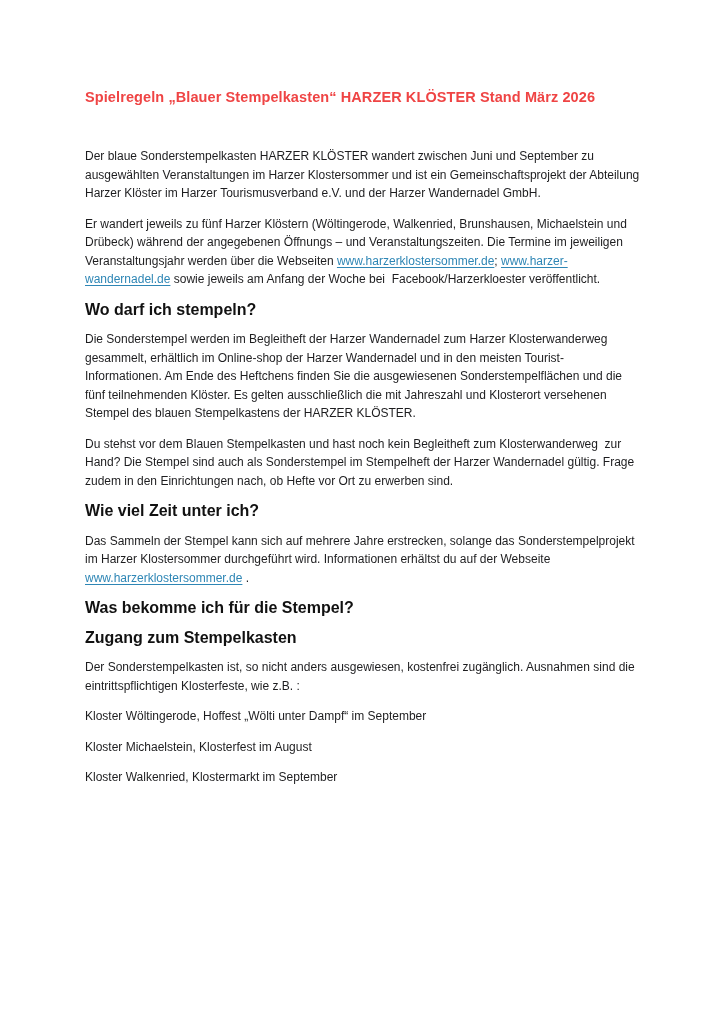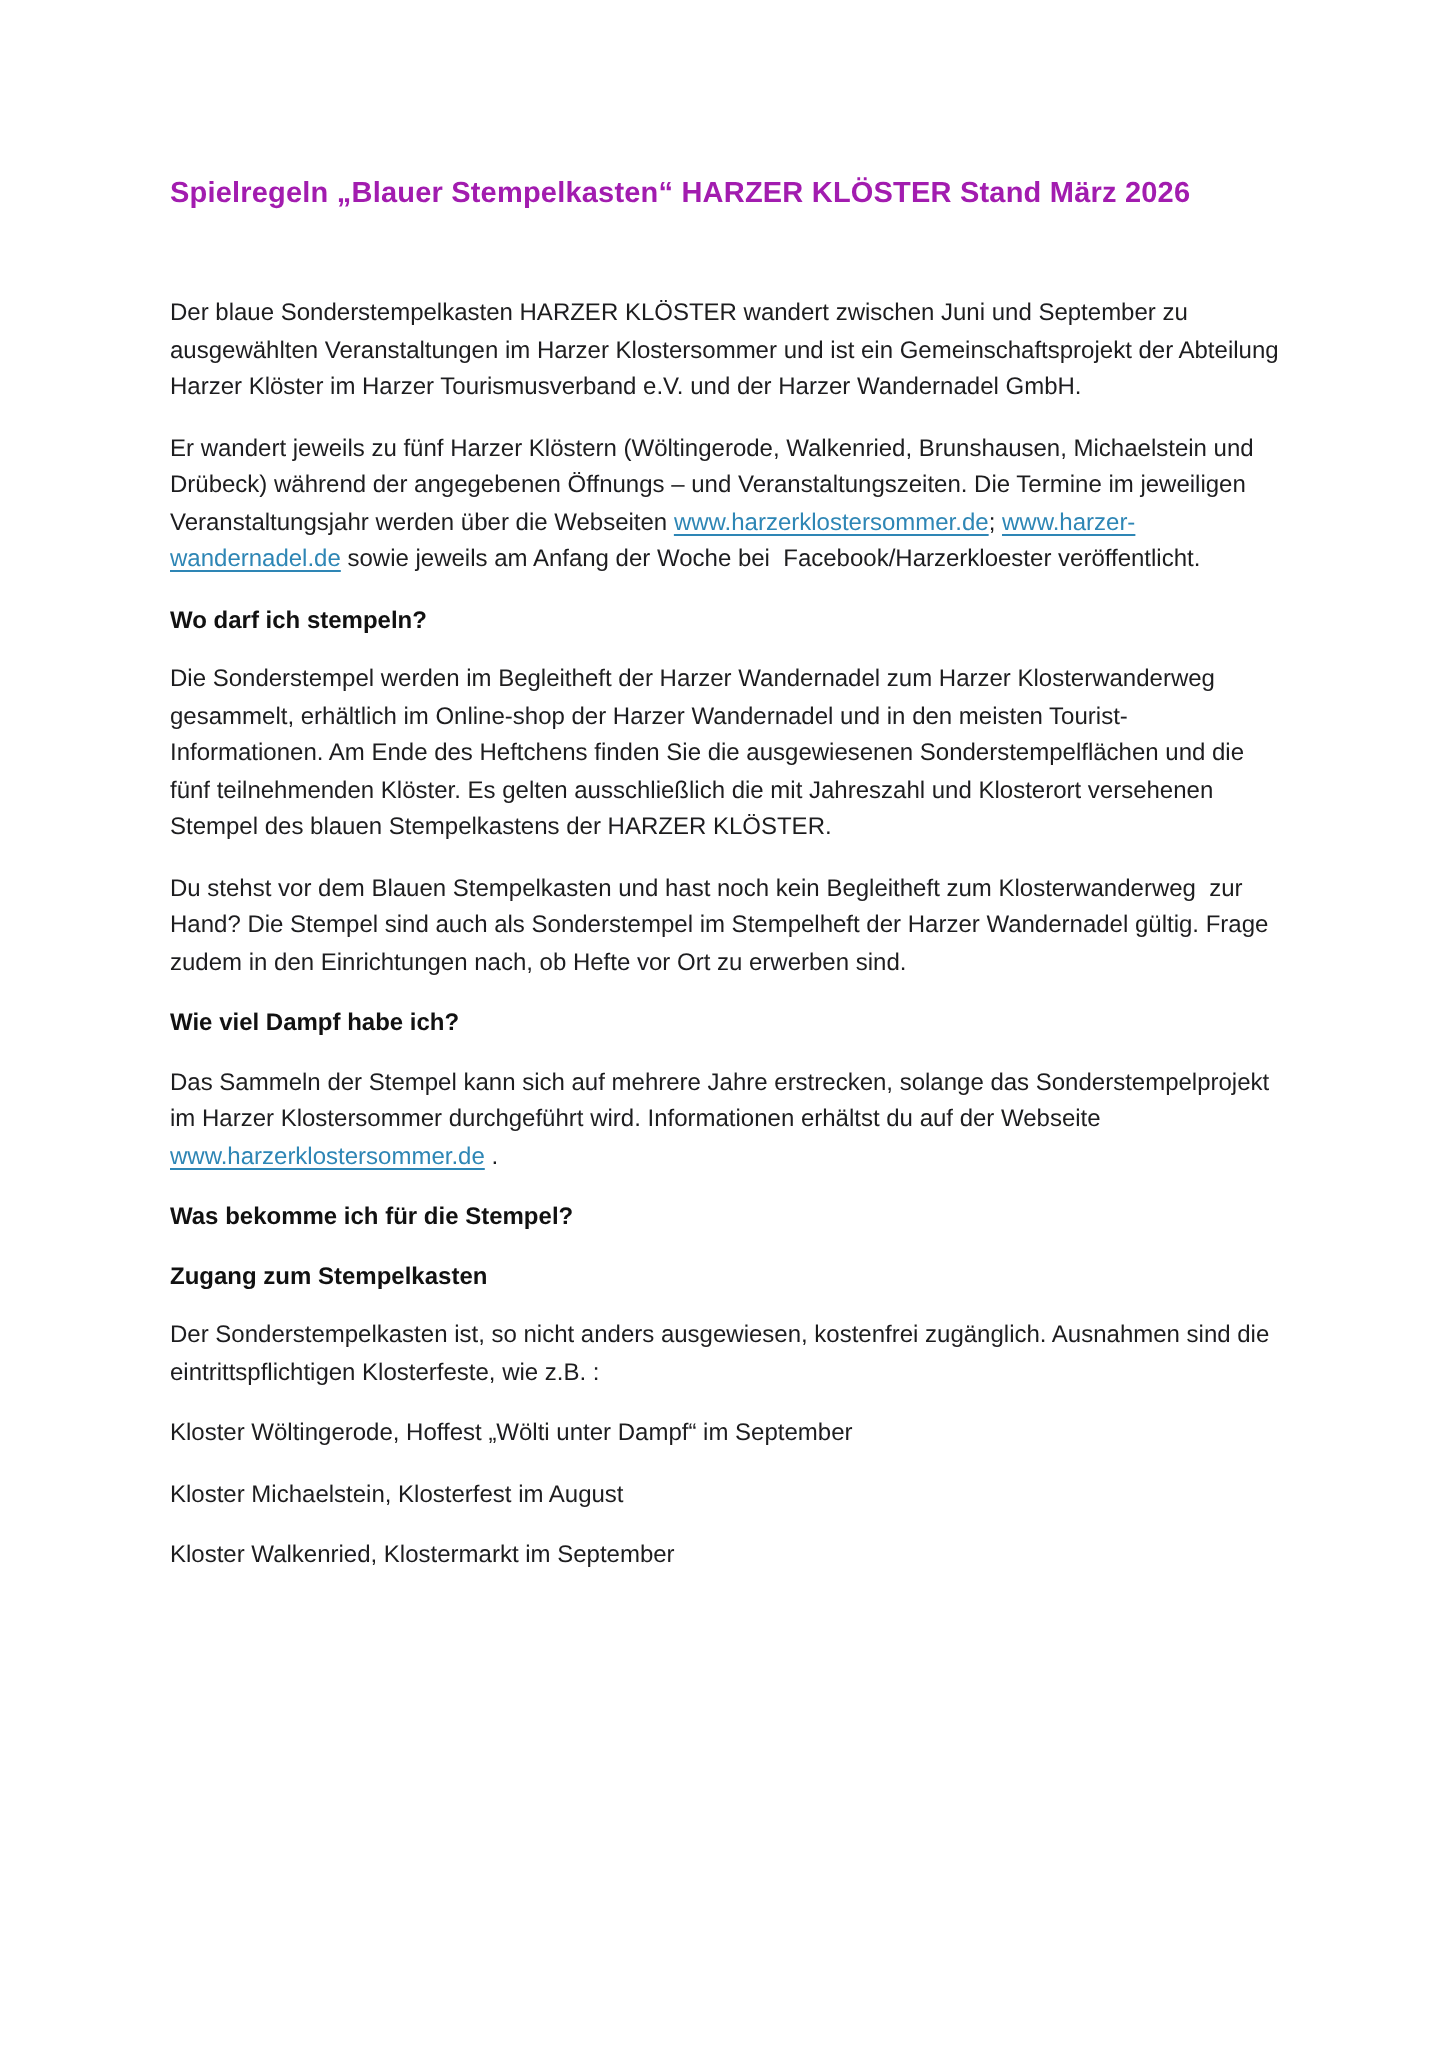--- a/index.html
+++ b/index.html
@@ -16,32 +16,32 @@
     font-family: "Liberation Sans", sans-serif;
     color: #1d1d1f;
     box-sizing: border-box;
     padding: 88px 84px 0 85px;
   }
   .doc-title {
     font-size: 14.5px;
     font-weight: bold;
     line-height: 19px;
     margin: 0 0 40px 0;
-    color: #a21caf;
+    color: #ef4444;
     letter-spacing: 0.1px;
     white-space: pre-wrap;
   }
   p.body-par {
     font-size: 12px;
     line-height: 18.5px;
     margin: 0 0 12px 0;
     white-space: pre-wrap;
   }
   h2.sec-heading {
-    font-size: 12px;
+    font-size: 16px;
     font-weight: bold;
     line-height: 18.5px;
     margin: 2px 0 11px 0;
     color: #111111;
     white-space: pre-wrap;
   }
   p.event-line {
     font-size: 12px;
     line-height: 18.5px;
     margin: 0 0 12px 0;
@@ -68,21 +68,21 @@
   <p class="body-par">Der blaue Sonderstempelkasten HARZER KLÖSTER wandert zwischen Juni und September zu ausgewählten Veranstaltungen im Harzer Klostersommer und ist ein Gemeinschaftsprojekt der Abteilung Harzer Klöster im Harzer Tourismusverband e.V. und der Harzer Wandernadel GmbH.</p>
 
   <p class="body-par"><span class="text-run">Er wandert jeweils zu fünf Harzer Klöstern (Wöltingerode, Walkenried, Brunshausen, Michaelstein und Drübeck) während der angegebenen Öffnungs – und Veranstaltungszeiten. Die Termine im jeweiligen Veranstaltungsjahr werden über die Webseiten </span><a class="doclink" href="#">www.harzerklostersommer.de</a><span class="text-run">; </span><a class="doclink" href="#">www.harzer-wandernadel.de</a><span class="text-run"> sowie jeweils am Anfang der Woche bei  Facebook/Harzerkloester veröffentlicht.</span></p>
 
   <h2 class="sec-heading">Wo darf ich stempeln?</h2>
 
   <p class="body-par">Die Sonderstempel werden im Begleitheft der Harzer Wandernadel zum Harzer Klosterwanderweg gesammelt, erhältlich im Online-shop der Harzer Wandernadel und in den meisten Tourist-Informationen. Am Ende des Heftchens finden Sie die ausgewiesenen Sonderstempelflächen und die fünf teilnehmenden Klöster. Es gelten ausschließlich die mit Jahreszahl und Klosterort versehenen Stempel des blauen Stempelkastens der HARZER KLÖSTER.</p>
 
   <p class="body-par">Du stehst vor dem Blauen Stempelkasten und hast noch kein Begleitheft zum Klosterwanderweg  zur Hand? Die Stempel sind auch als Sonderstempel im Stempelheft der Harzer Wandernadel gültig. Frage zudem in den Einrichtungen nach, ob Hefte vor Ort zu erwerben sind.</p>
 
-  <h2 class="sec-heading">Wie viel Dampf habe ich?</h2>
+  <h2 class="sec-heading">Wie viel Zeit unter ich?</h2>
 
   <p class="body-par"><span class="text-run">Das Sammeln der Stempel kann sich auf mehrere Jahre erstrecken, solange das Sonderstempelprojekt im Harzer Klostersommer durchgeführt wird. Informationen erhältst du auf der Webseite </span><a class="doclink" href="#">www.harzerklostersommer.de</a><span class="text-run"> .</span></p>
 
   <h2 class="sec-heading">Was bekomme ich für die Stempel?</h2>
 
 
   <h2 class="sec-heading">Zugang zum Stempelkasten</h2>
 
   <p class="body-par">Der Sonderstempelkasten ist, so nicht anders ausgewiesen, kostenfrei zugänglich. Ausnahmen sind die eintrittspflichtigen Klosterfeste, wie z.B. :</p>
 

